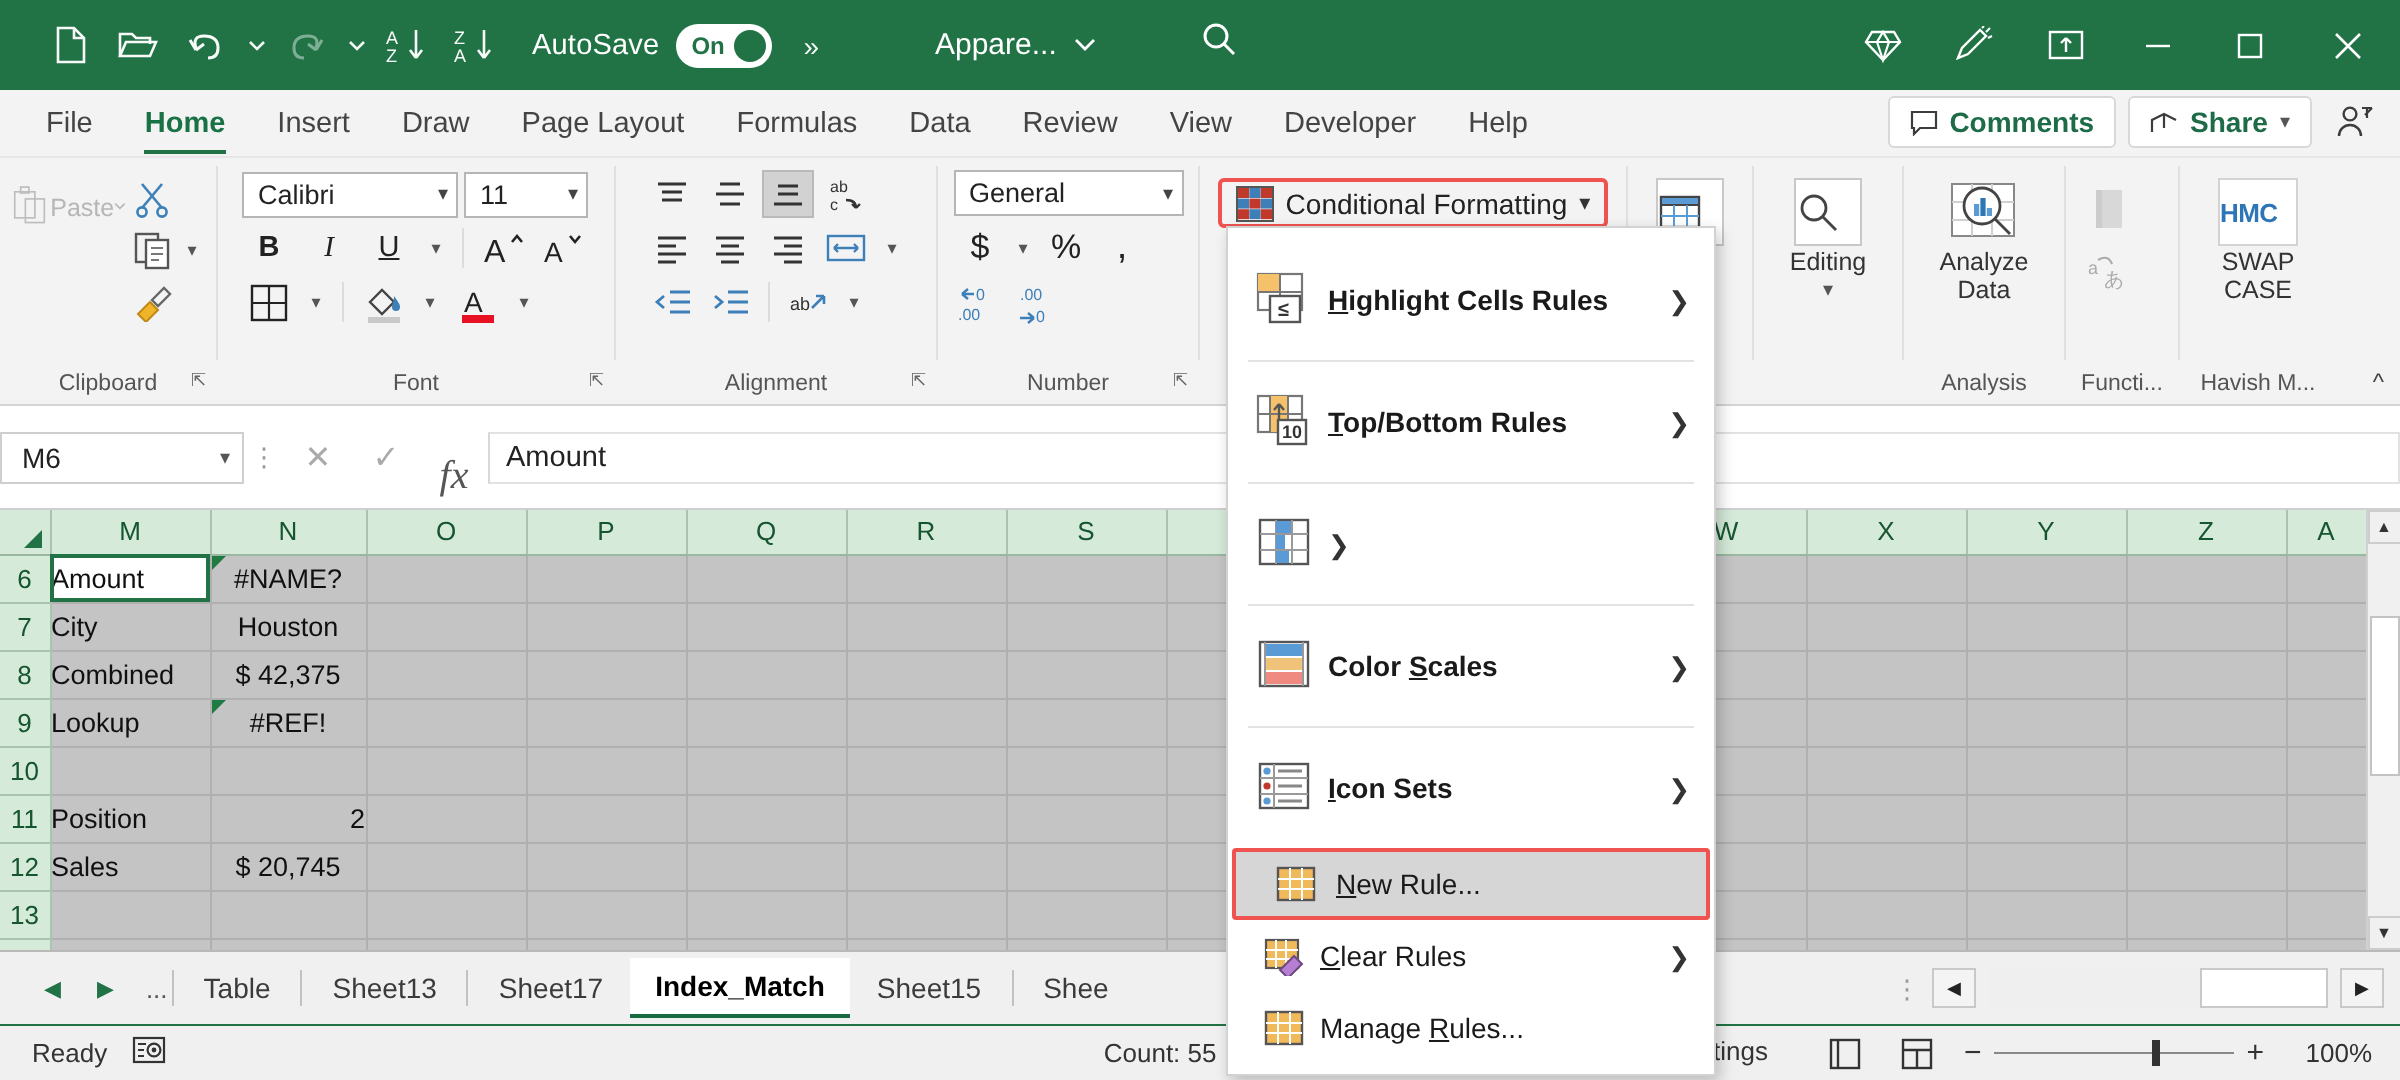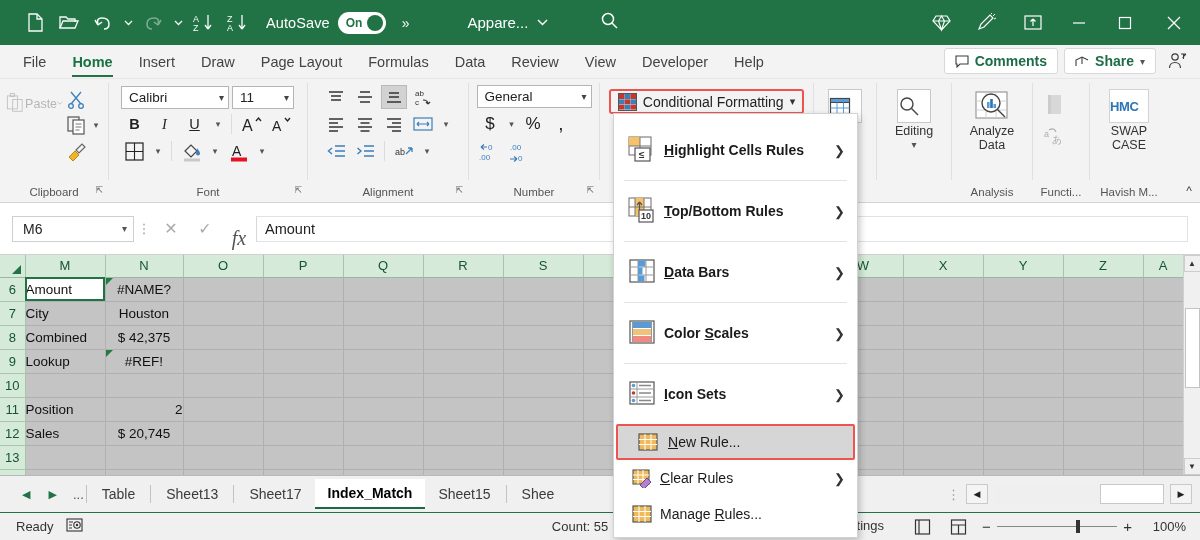--- a/index.html
+++ b/index.html
@@ -118,21 +118,21 @@
   .big-btn .bx { width:34px; height:34px; border:1px solid #c8c8c8; background:#fff;
                  display:flex; align-items:center; justify-content:flex-start;}
   .big-btn .bx.noborder { border:none; background:transparent;}
   .big-btn .cv { font-size:10px; color:#555; }
   .big-btn .two { line-height:14px; text-align:center;}
   .dimmed { opacity:.45; }
 
   
   .fbar {
     position:absolute; left:0; top:203px; width:1200px; height:52px;
-    background:#fff; display:flex; align-items:center; padding:0 12px;
+    background:#fff; display:flex; align-items:center; padding:0 0;
     border-bottom:1px solid #d0d0d0;
   }
   .namebox {
     width:122px; height:26px; border:1px solid #cfcfcf; background:#fff;
     display:flex; align-items:center; justify-content:space-between;
     padding:0 6px 0 10px; font-size:14px; color:#222;
   }
   .namebox .cv { font-size:10px; color:#555; }
   .vdots { width:20px; text-align:center; color:#9a9a9a; font-size:13px; letter-spacing:0; }
   .fbbtn { width:34px; height:28px; display:flex; align-items:center; justify-content:center; font-size:16px; color:#aaa;}
@@ -1092,21 +1092,20 @@
     <div class="mi">
       <span class="mic">
         <svg width="34" height="30" viewBox="0 0 34 30">
             <rect x="3" y="3" width="24" height="22" fill="#fff" stroke="#555" stroke-width="1.2"></rect>
             <path d="M11 3v22M19 3v22M3 10h24M3 18h24" stroke="#999" stroke-width="1"></path>
             <rect x="11" y="3.5" width="7.5" height="6" fill="#5b9bd5"></rect>
             <rect x="11" y="10.5" width="4.5" height="7" fill="#5b9bd5"></rect>
             <rect x="11" y="18.5" width="6.5" height="6" fill="#5b9bd5"></rect>
           </svg>
       </span>
-      <span class="mtext"><u>D</u>ata Bars</span>
       <span class="marrow">❯</span>
     </div>
     <div class="msep"></div>
 
     <div class="mi">
       <span class="mic">
         <svg width="34" height="30" viewBox="0 0 34 30">
             <rect x="3" y="3" width="24" height="22" fill="#fff" stroke="#555" stroke-width="1.2"></rect>
             <rect x="5.5" y="4" width="19" height="6" fill="#5b9bd5"></rect>
             <rect x="5.5" y="11" width="19" height="6" fill="#f0c27a"></rect>

